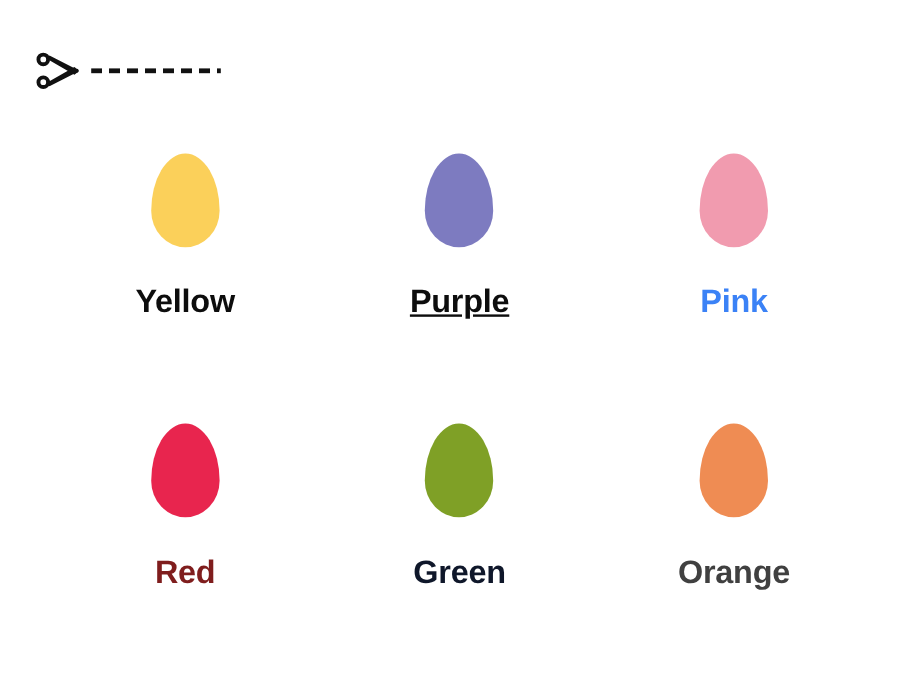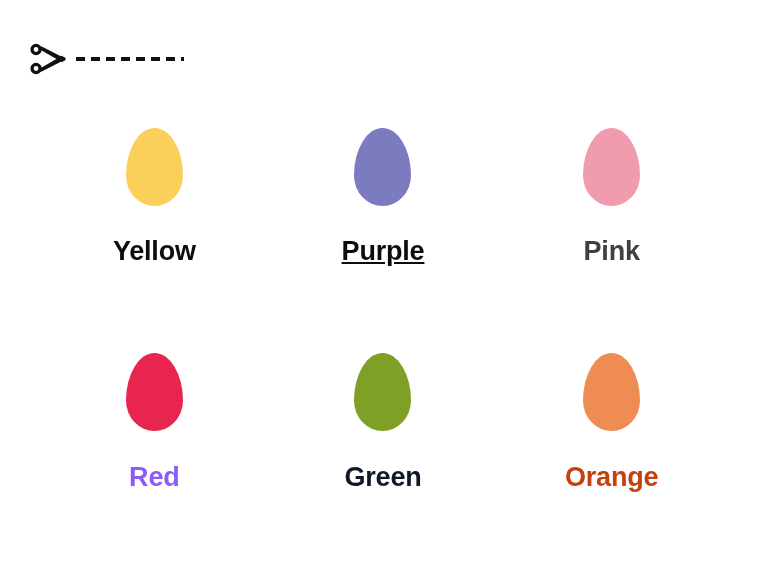--- a/index.html
+++ b/index.html
@@ -119,32 +119,32 @@
       <div class="egg-label" style="color: rgb(13, 13, 13);">Yellow</div>
     </div>
 
     <div class="egg-cell">
       <div class="egg-shape" style="background: rgb(125, 123, 192);"></div>
       <div class="egg-label" style="color: rgb(13, 13, 13); text-decoration: underline;">Purple</div>
     </div>
 
     <div class="egg-cell">
       <div class="egg-shape" style="background: rgb(241, 155, 175);"></div>
-      <div class="egg-label" style="color: #404040;">Pink</div>
+      <div class="egg-label" style="color: #3b82f6;">Pink</div>
     </div>
 
     <div class="egg-cell">
       <div class="egg-shape" style="background: rgb(232, 37, 78);"></div>
-      <div class="egg-label" style="color: #8b5cf6;">Red</div>
+      <div class="egg-label" style="color: #7f1d1d;">Red</div>
     </div>
 
     <div class="egg-cell">
       <div class="egg-shape" style="background: rgb(127, 160, 38);"></div>
       <div class="egg-label" style="color: #0f172a;">Green</div>
     </div>
 
     <div class="egg-cell">
       <div class="egg-shape" style="background: rgb(239, 140, 83);"></div>
-      <div class="egg-label" style="color: #c2410c;">Orange</div>
+      <div class="egg-label" style="color: #404040;">Orange</div>
     </div>
 
   </div>
 </div>
 
 </body></html>

